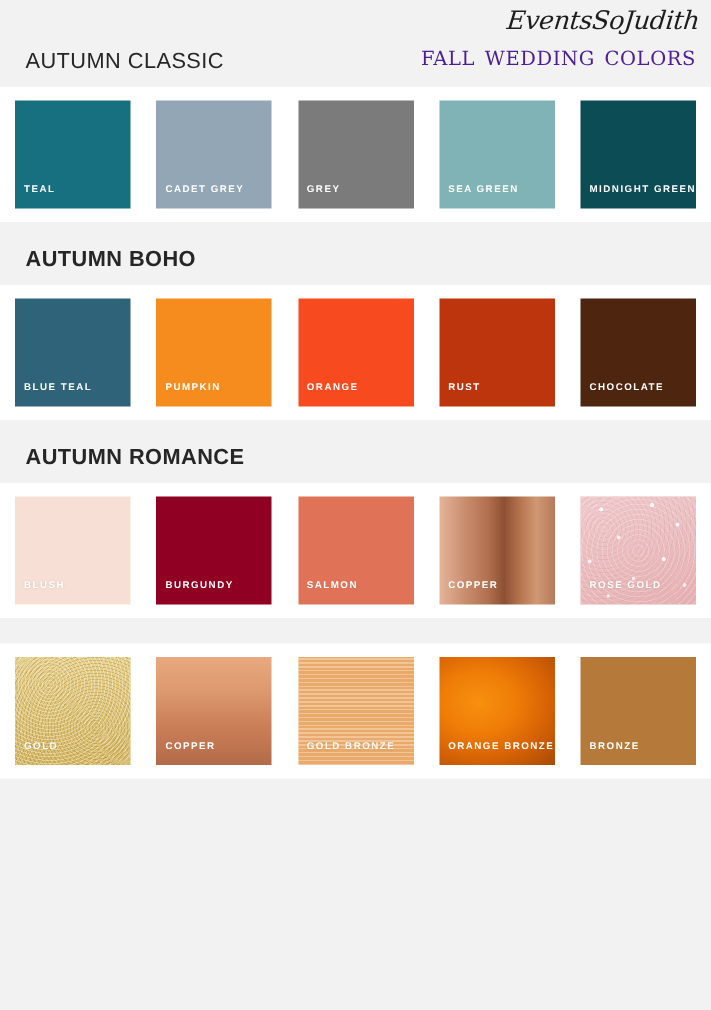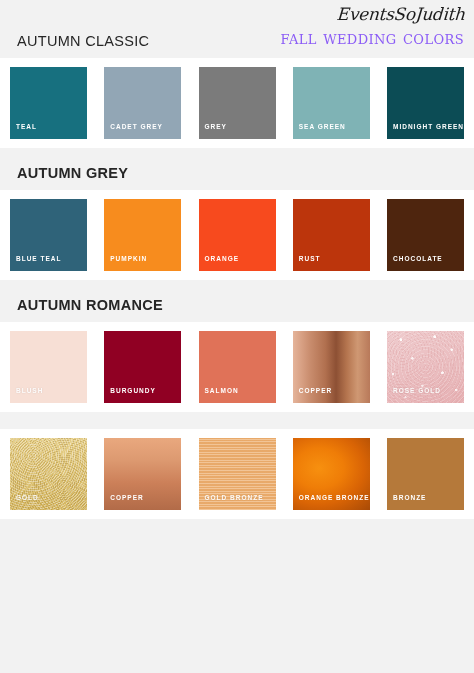--- a/index.html
+++ b/index.html
@@ -32,21 +32,21 @@
     white-space: nowrap;
     transform: skewX(-6deg);
   }
   .main-title {
     position: absolute;
     top: 26px;
     right: 10px;
     font-family: "DejaVu Serif", serif;
     font-size: 19px;
     font-weight: 400;
-    color: #8b5cf6;
+    color: #4c1d95;
     letter-spacing: 0.4px;
     white-space: nowrap;
     font-variant: small-caps;
     text-transform: lowercase;
   }
   .first-section-title {
     position: absolute;
     top: 33px;
     left: 17px;
     font-size: 14.5px;
@@ -124,21 +124,21 @@
         <span class="swatch-label">GREY</span>
       </div>
       <div class="swatch" style="background: rgb(127, 179, 181);">
         <span class="swatch-label">SEA GREEN</span>
       </div>
       <div class="swatch" style="background: rgb(12, 76, 85);">
         <span class="swatch-label">MIDNIGHT GREEN</span>
       </div>
     </div>
     <div class="section-gap"></div>
-    <div class="section-title">AUTUMN GREY</div>
+    <div class="section-title">AUTUMN BOHO</div>
     <div class="palette-card">
       <div class="swatch" style="background: rgb(47, 99, 121);">
         <span class="swatch-label">BLUE TEAL</span>
       </div>
       <div class="swatch" style="background: rgb(247, 140, 30);">
         <span class="swatch-label">PUMPKIN</span>
       </div>
       <div class="swatch" style="background: rgb(247, 74, 30);">
         <span class="swatch-label">ORANGE</span>
       </div>

